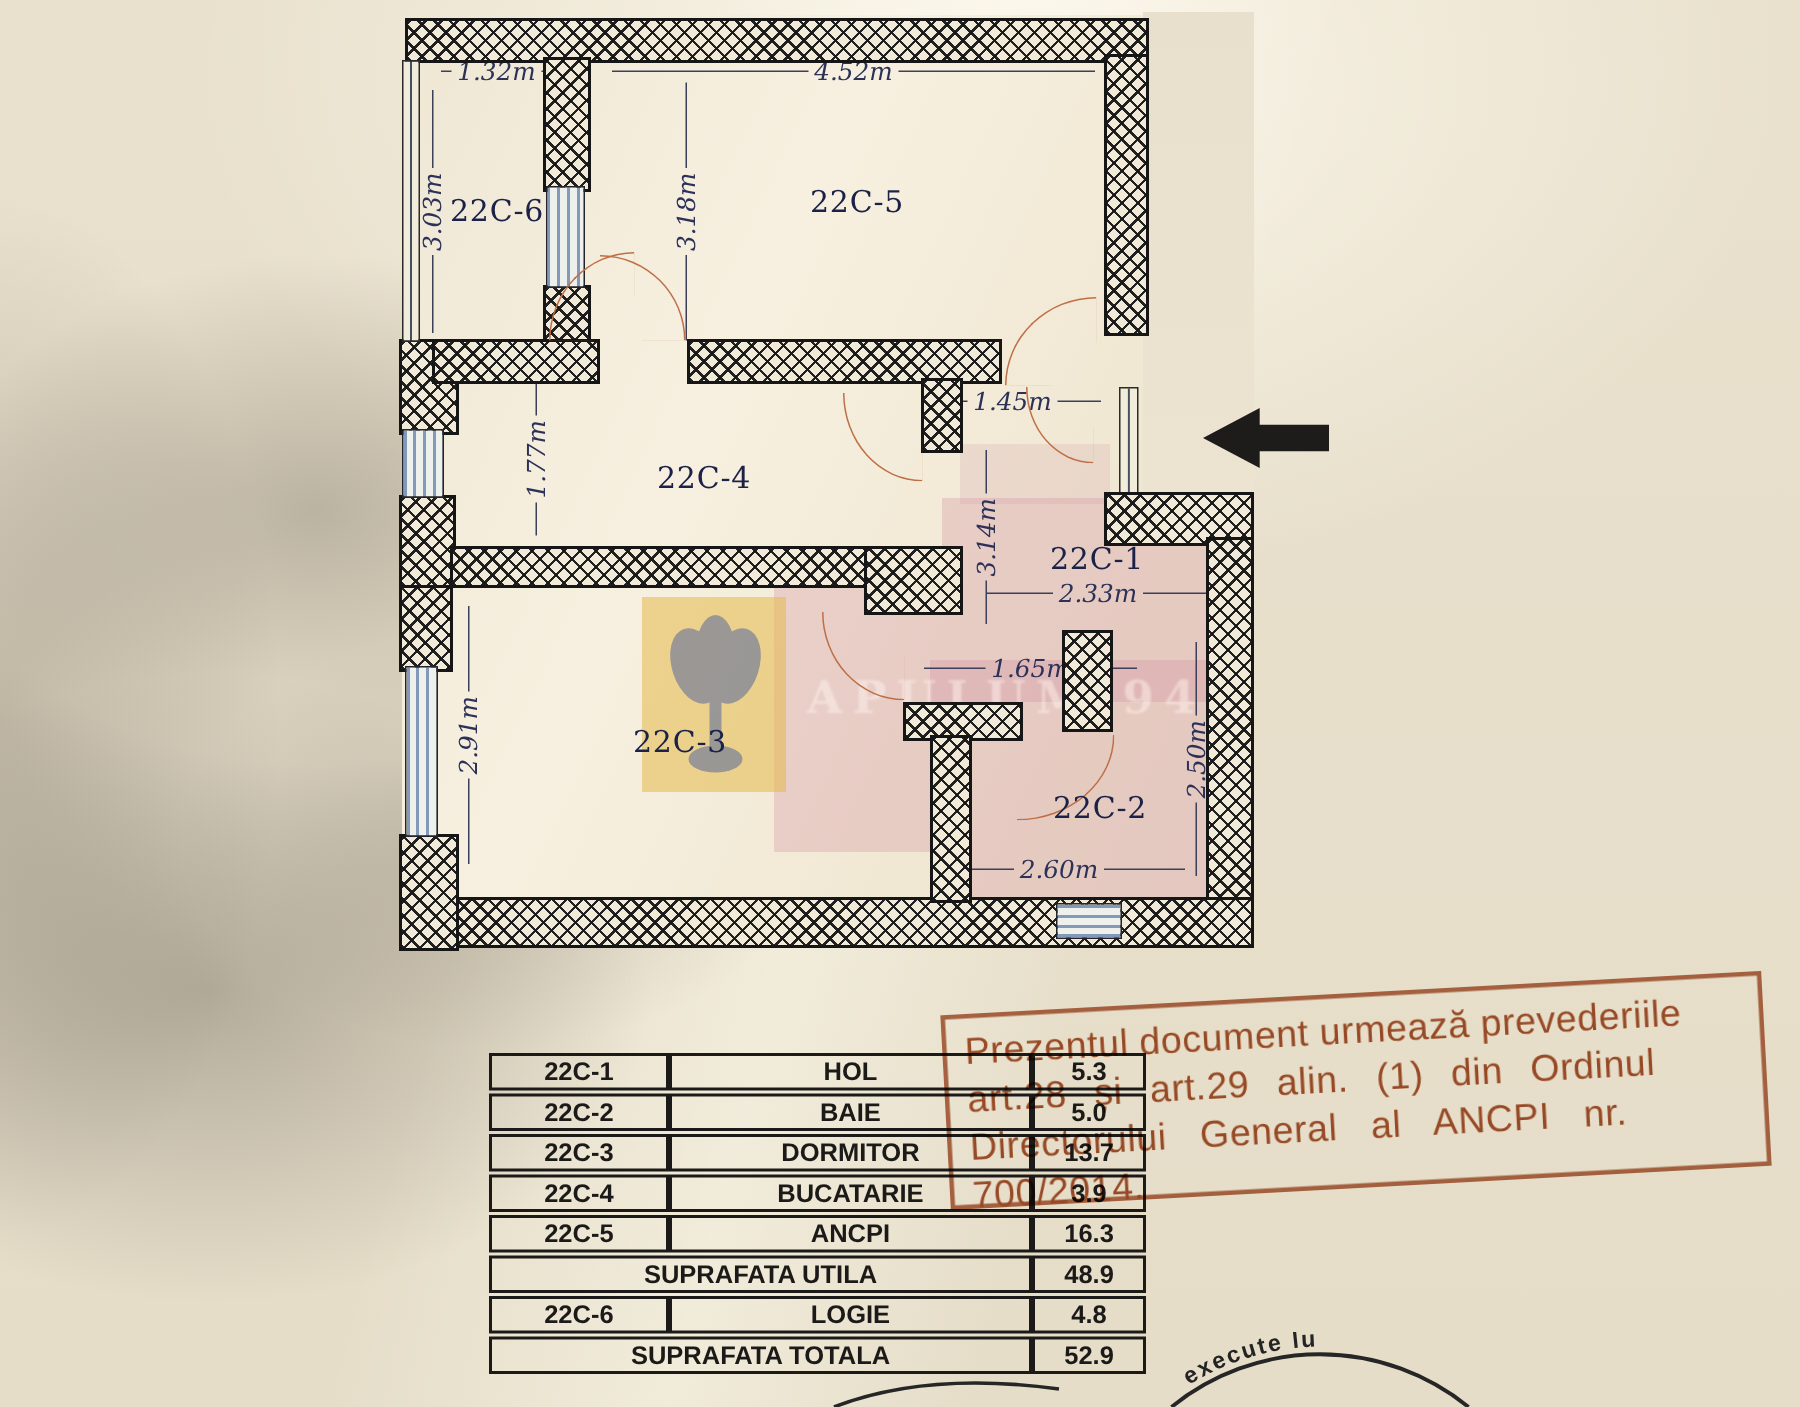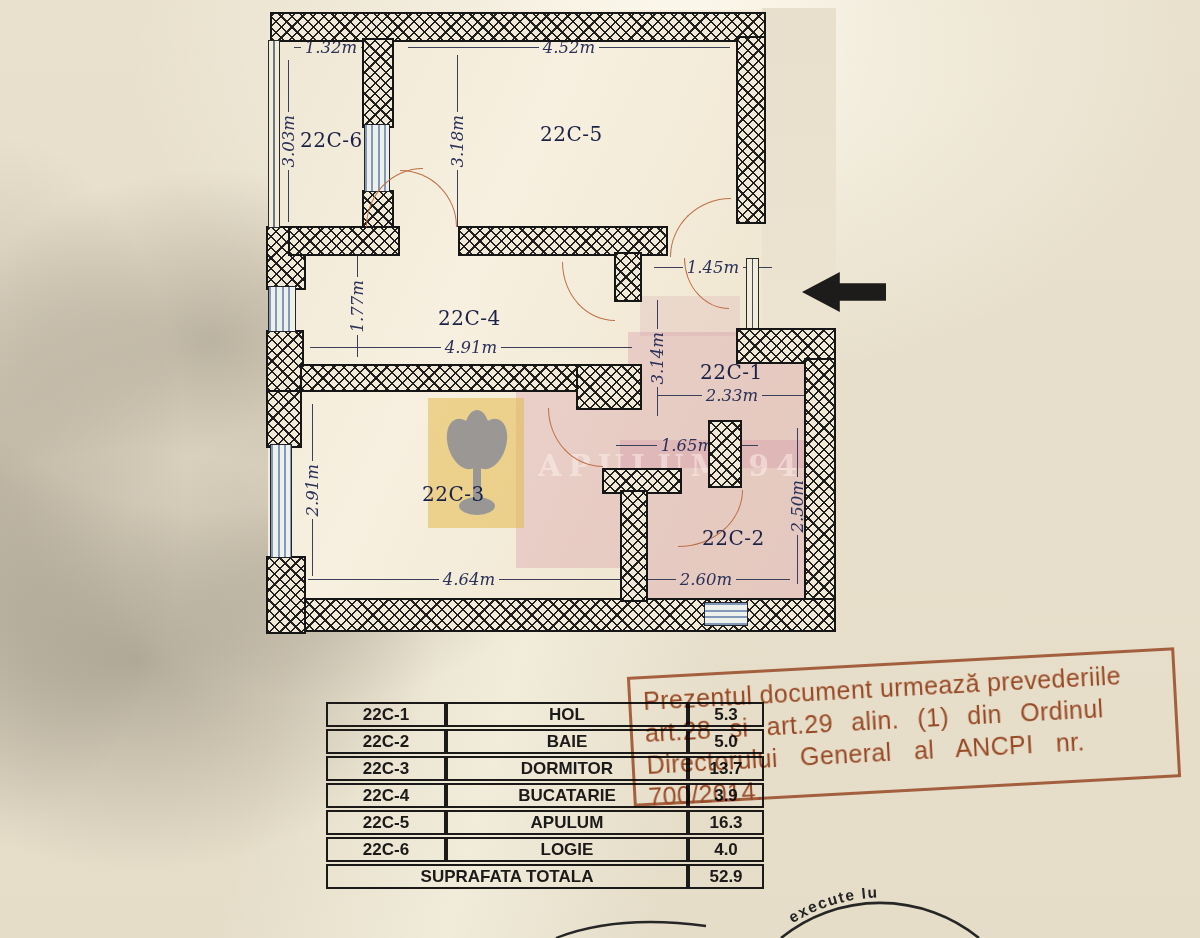--- a/index.html
+++ b/index.html
@@ -111,26 +111,21 @@
   <div class="dimv" style="left:448px;top:55px;height:172px;">
       <span class="ln"></span>
       <span class="dimtxt">3.18m</span>
       <span class="ln"></span>
     </div>
   <div class="dimv" style="left:348px;top:255px;height:102px;">
       <span class="ln"></span>
       <span class="dimtxt">1.77m</span>
       <span class="ln"></span>
     </div>
-  <div class="dimh" style="left:310px;top:338px;width:322px;">
-      <span class="ln"></span>
-      <span class="dimtxt">4.91m</span>
-      <span class="ln"></span>
-    </div>
-  <div class="dimh" style="left:654px;top:258px;width:118px;">
+  <div class="dimh" style="left:616px;top:258px;width:118px;">
       <span class="ln"></span>
       <span class="dimtxt">1.45m</span>
       <span class="ln"></span>
     </div>
   <div class="dimv" style="left:648px;top:300px;height:116px;">
       <span class="ln"></span>
       <span class="dimtxt">3.14m</span>
       <span class="ln"></span>
     </div>
   <div class="dimh" style="left:658px;top:386px;width:148px;">
@@ -144,25 +139,20 @@
       <span class="ln"></span>
     </div>
   <div class="dimv" style="left:303px;top:404px;height:172px;">
       <span class="ln"></span>
       <span class="dimtxt">2.91m</span>
       <span class="ln"></span>
     </div>
   <div class="dimv" style="left:788px;top:428px;height:156px;">
       <span class="ln"></span>
       <span class="dimtxt">2.50m</span>
-      <span class="ln"></span>
-    </div>
-  <div class="dimh" style="left:308px;top:570px;width:322px;">
-      <span class="ln"></span>
-      <span class="dimtxt">4.64m</span>
       <span class="ln"></span>
     </div>
   <div class="dimh" style="left:622px;top:570px;width:168px;">
       <span class="ln"></span>
       <span class="dimtxt">2.60m</span>
       <span class="ln"></span>
     </div>
 
   <div class="wall" style="left:270px;top:12px;width:492px;height:26px;"></div>
   <div class="wall" style="left:736px;top:36px;width:26px;height:184px;"></div>
@@ -225,27 +215,31 @@
       <td>DORMITOR</td>
       <td>13.7</td>
     </tr>
     <tr>
       <td>22C-4</td>
       <td>BUCATARIE</td>
       <td>3.9</td>
     </tr>
     <tr>
       <td>22C-5</td>
-      <td>APULUM</td>
+      <td>ANCPI</td>
       <td>16.3</td>
+    </tr>
+    <tr>
+      <td colspan="2">SUPRAFATA UTILA</td>
+      <td>48.9</td>
     </tr>
     <tr>
       <td>22C-6</td>
       <td>LOGIE</td>
-      <td>4.0</td>
+      <td>4.8</td>
     </tr>
     <tr>
       <td colspan="2">SUPRAFATA TOTALA</td>
       <td>52.9</td>
     </tr>
   </tbody>
     </table>
 
   <div class="abs" id="rect-stamp">
     <div class="sline s1">Prezentul document urmează prevederiile</div>

